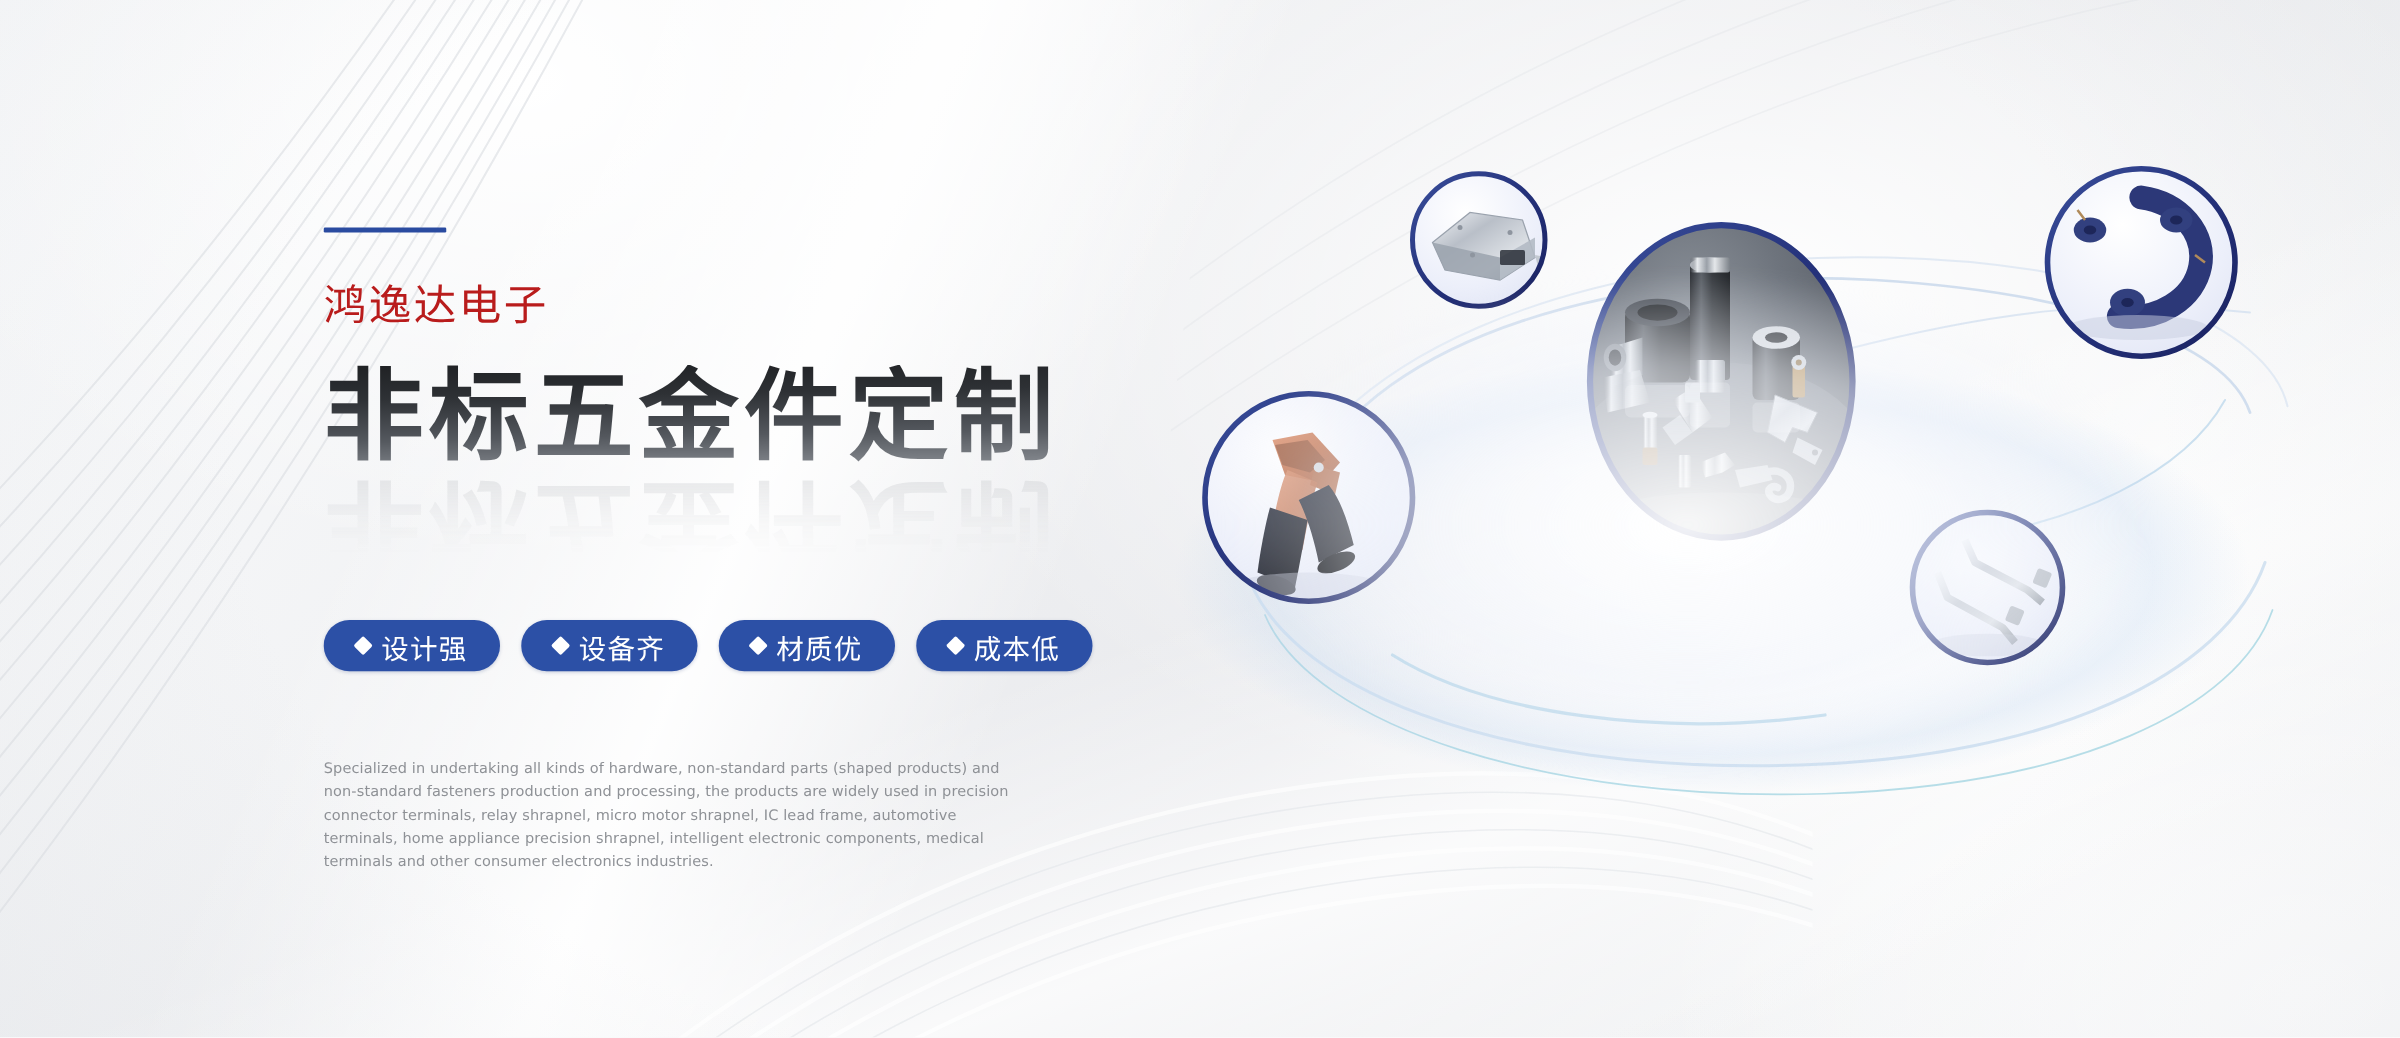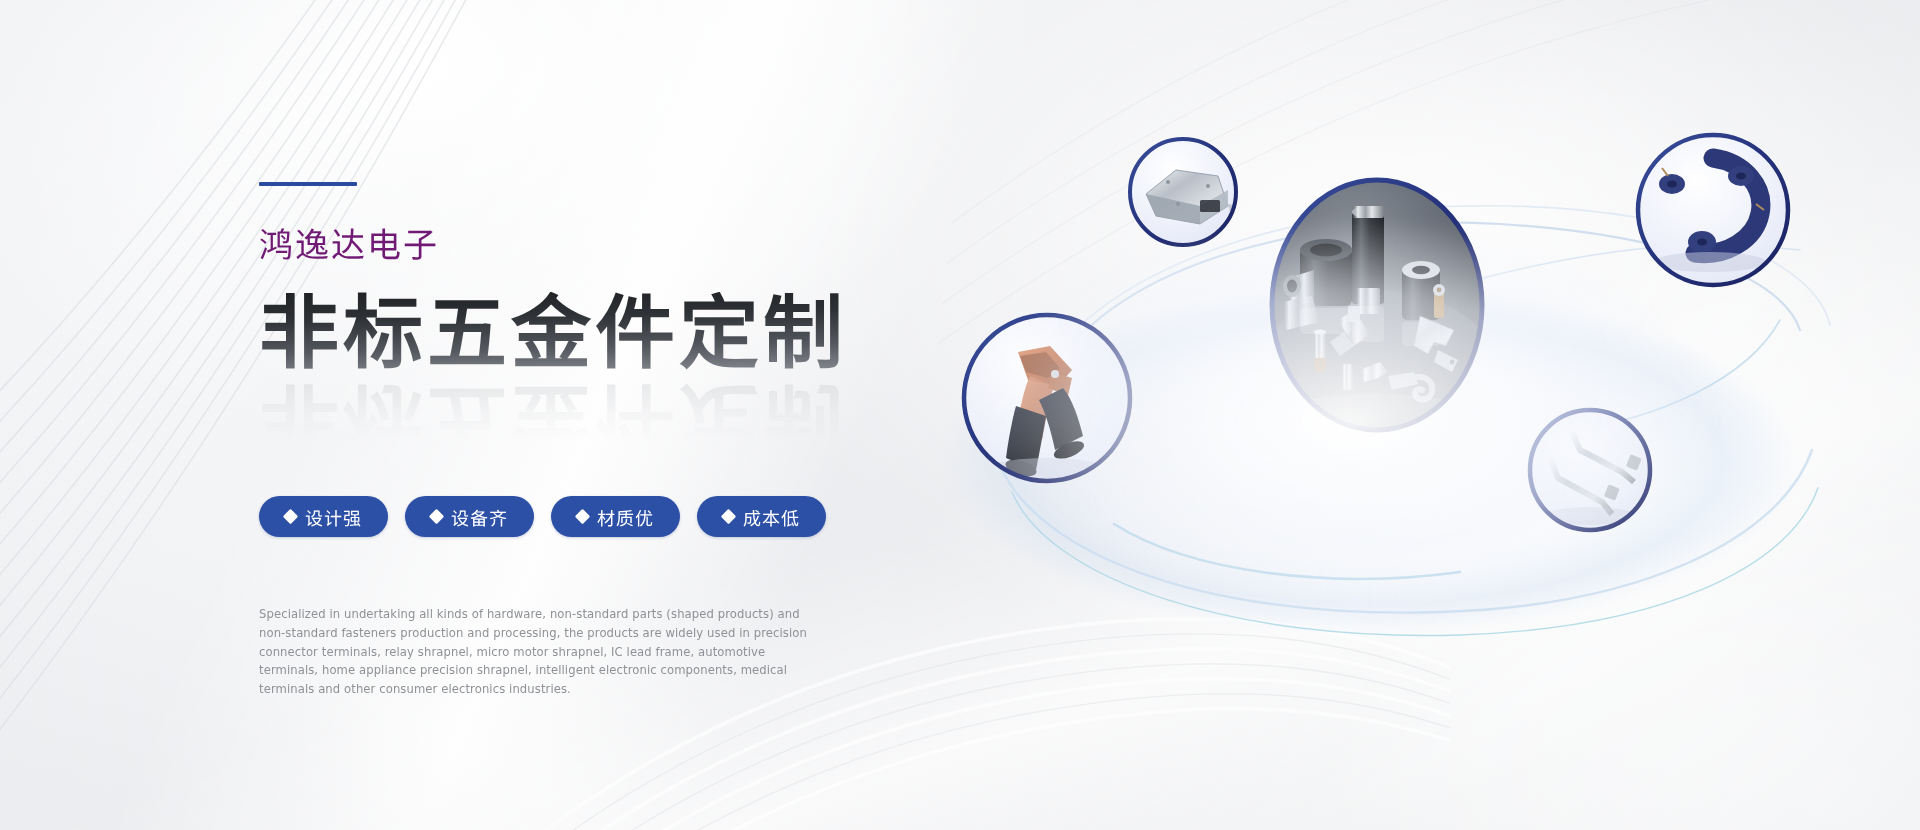--- a/index.html
+++ b/index.html
@@ -57,21 +57,21 @@
     width: 98px;
     height: 4px;
     background: #2a4ba0;
     margin: 0 0 42px 0;
     border-radius: 1px;
   }
   .brand {
     font-size: 34px;
     line-height: 1;
     letter-spacing: 2px;
-    color: #701a75;
+    color: #b91c1c;
     font-weight: 400;
     margin: 0 0 30px 0;
     font-family: "DejaVu Sans", "Liberation Sans", sans-serif;
   }
   .headline-wrap { position: relative; height: 148px; }
   .headline {
     position: absolute;
     left: 0; top: 0;
     font-size: 80px;
     line-height: 1.04;
@@ -112,21 +112,21 @@
   }
   .pill {
     display: inline-flex;
     align-items: center;
     gap: 9px;
     height: 41px;
     padding: 0 26px;
     border-radius: 21px;
     background: #2c50a6;
     color: #ffffff;
-    font-size: 18px;
+    font-size: 22px;
     letter-spacing: 1px;
     white-space: nowrap;
     border: none;
     cursor: pointer;
     font-family: Liberation Sans, sans-serif;
     box-shadow: 0 1px 3px rgba(30,55,120,.22);
   }
   .pill .diamond {
     width: 11px; height: 11px;
     background: #ffffff;

